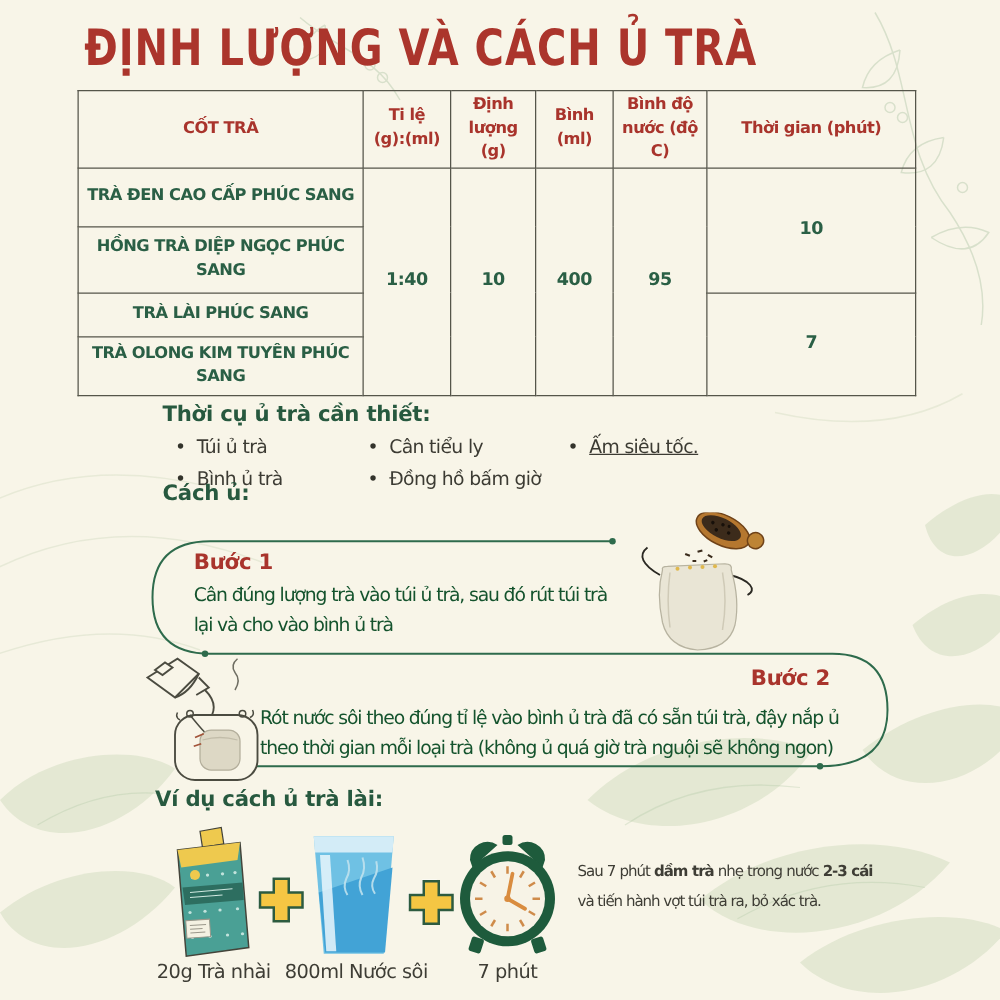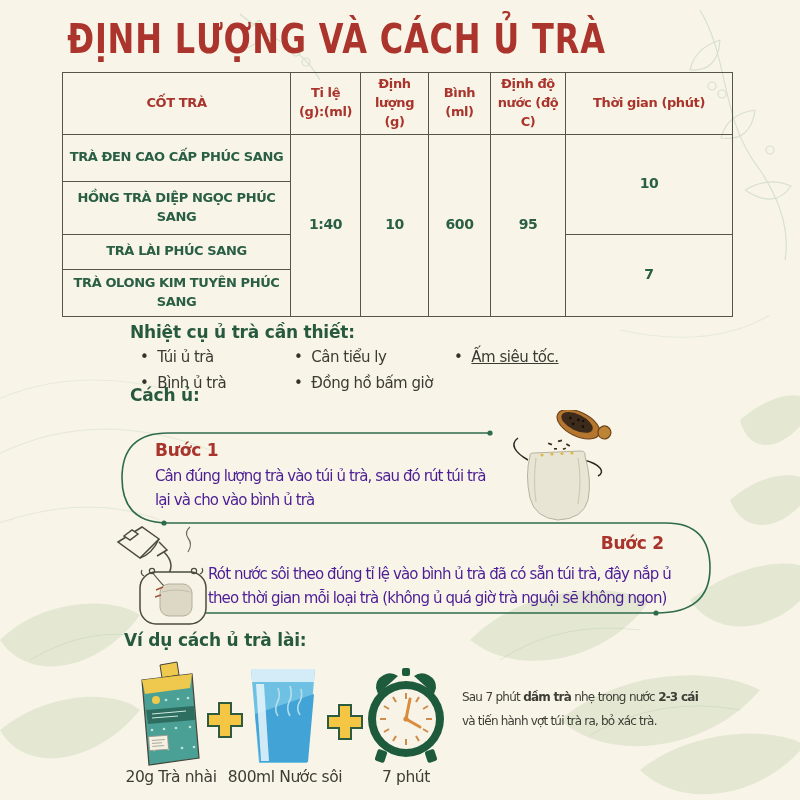--- a/index.html
+++ b/index.html
@@ -24,21 +24,21 @@
 
   
   .h-green{position:absolute;font-size:17px;font-weight:bold;color:#27593f;letter-spacing:-.2px;}
 
   
   .tool{position:absolute;font-size:15px;color:#3c3b33;letter-spacing:-.5px;white-space:nowrap;}
   .tool .dot{display:inline-block;margin-right:9px;color:#33332b;}
 
   
   .step-label{position:absolute;font-size:17px;font-weight:bold;color:#a9342c;letter-spacing:-.2px;}
-  .step-text{position:absolute;font-size:15px;line-height:24px;color:#4c1d95;
+  .step-text{position:absolute;font-size:15px;line-height:24px;color:#14532d;
              letter-spacing:-.9px;white-space:pre-line;}
 
   
   .caption{position:absolute;font-size:15.5px;color:#3e3d35;text-align:center;letter-spacing:-.4px;white-space:nowrap;}
   .note{position:absolute;left:462px;top:685px;width:236px;font-size:12px;line-height:24px;
         color:#3e3d35;text-align:justify;letter-spacing:-.8px;}
   .note .b{font-weight:bold;}
 
   .art{position:absolute;}
 </style>
@@ -93,47 +93,47 @@
       <col style="width:62px">
         <col style="width:75px">
         <col style="width:167px">
     </colgroup>
     <thead>
       <tr class="hr">
         <th>CỐT TRÀ</th>
         <th>Ti lệ (g):(ml)</th>
         <th>Định lượng (g)</th>
         <th>Bình (ml)</th>
-        <th>Định độ nước (độ C)</th>
+        <th>Bình độ nước (độ C)</th>
         <th>Thời gian (phút)</th>
       </tr>
     </thead>
     <tbody>
       <tr class="r1">
         <td>TRÀ ĐEN CAO CẤP PHÚC SANG</td>
         <td class="num" rowspan="4">1:40</td>
         <td class="num" rowspan="4">10</td>
-        <td class="num" rowspan="4">600</td>
+        <td class="num" rowspan="4">400</td>
         <td class="num" rowspan="4">95</td>
         <td class="num" rowspan="2">10</td>
       </tr>
       <tr class="r2">
         <td>HỒNG TRÀ DIỆP NGỌC PHÚC SANG</td>
       </tr>
       <tr class="r3">
         <td>TRÀ LÀI PHÚC SANG</td>
         <td class="num" rowspan="2">7</td>
       </tr>
       <tr class="r4">
         <td>TRÀ OLONG KIM TUYÊN PHÚC SANG</td>
       </tr>
     </tbody>
   </table>
 
-  <div class="h-green" style="left:130px;top:322px;">Nhiệt cụ ủ trà cần thiết:</div>
+  <div class="h-green" style="left:130px;top:322px;">Thời cụ ủ trà cần thiết:</div>
 
   <div class="tool" style="left:140px;top:348px;">
     <span class="dot">•</span><span>Túi ủ trà</span>
   </div>
   <div class="tool" style="left:140px;top:374px;">
     <span class="dot">•</span><span>Bình ủ trà</span>
   </div>
   <div class="tool" style="left:294px;top:348px;">
     <span class="dot">•</span><span>Cân tiểu ly</span>
   </div>

